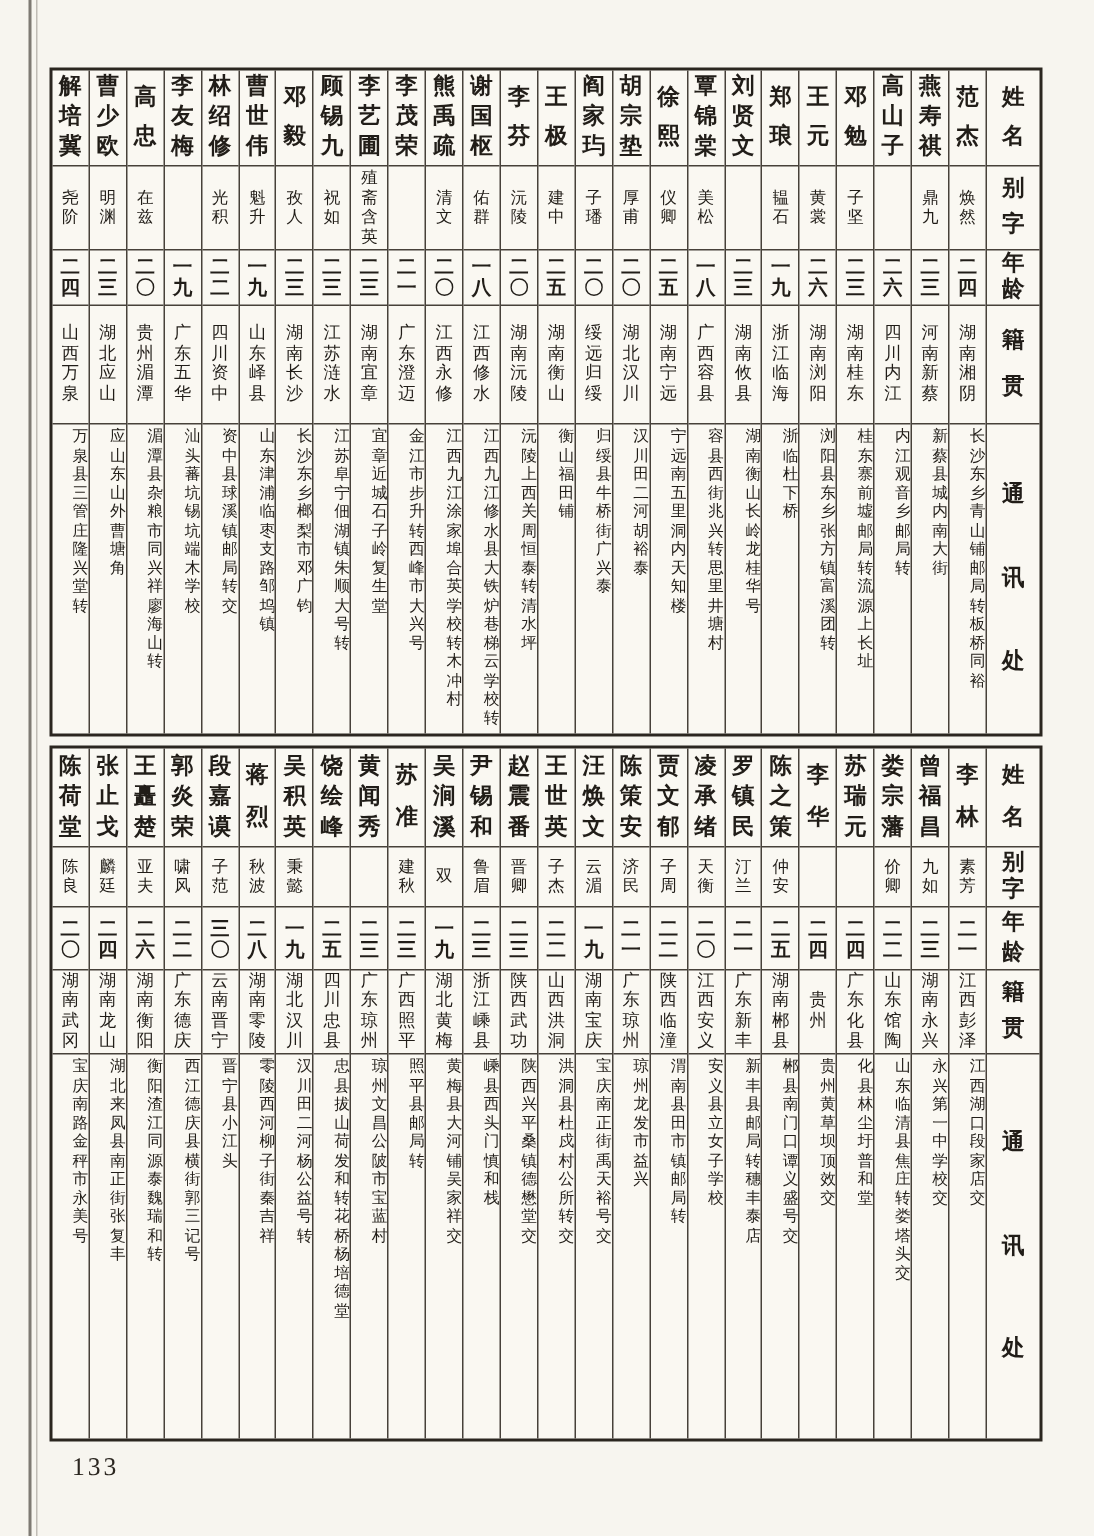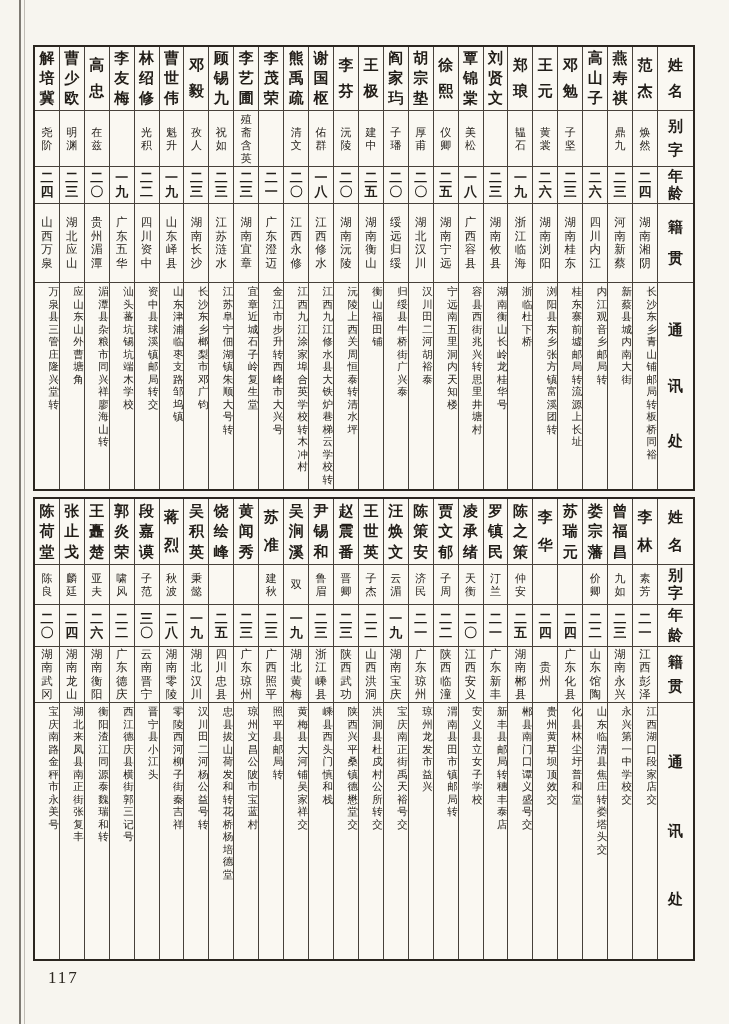--- a/index.html
+++ b/index.html
@@ -1713,13 +1713,13 @@
         <span>金</span>
         <span>秤</span>
         <span>市</span>
         <span>永</span>
         <span>美</span>
         <span>号</span>
       </div>
     </div>
   </div>
 
-<div class="page-number">117</div>
+<div class="page-number">133</div>
 
 </body></html>

